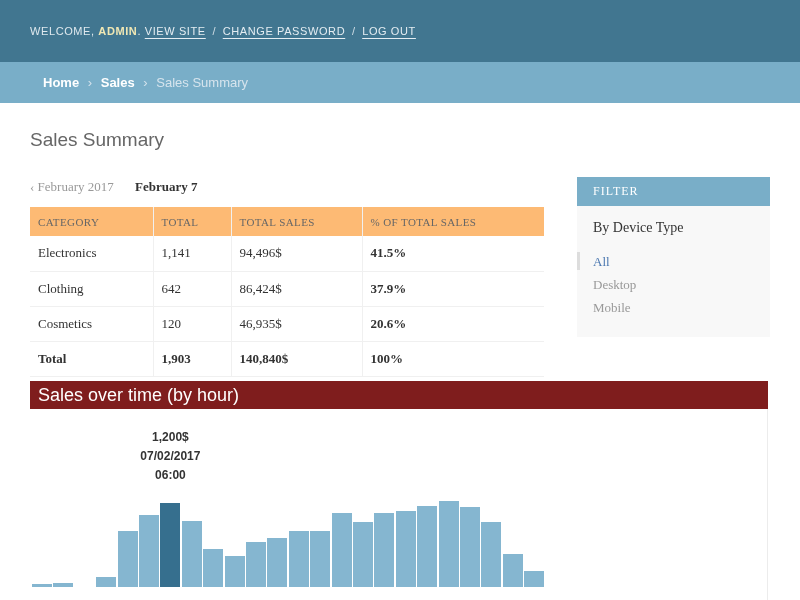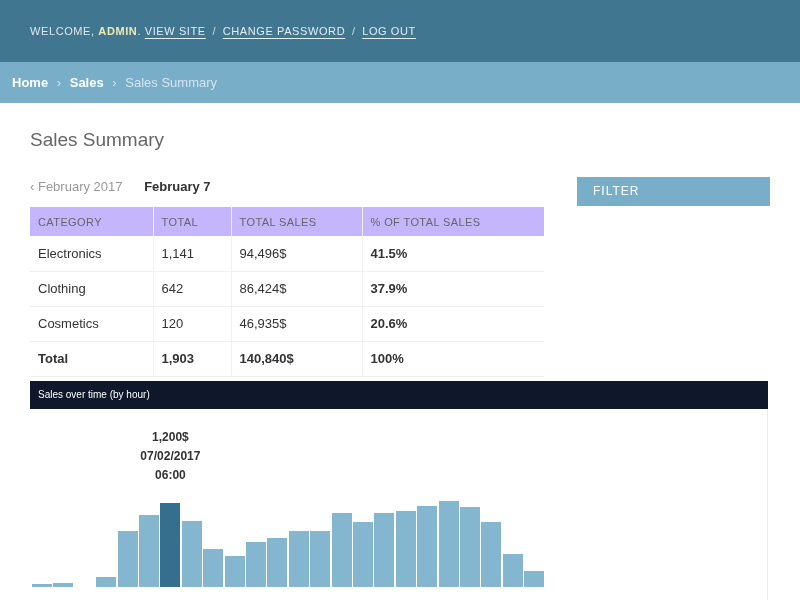--- a/index.html
+++ b/index.html
@@ -12,41 +12,41 @@
   .brand { color: #f5dd5d; font-size: 22px; font-weight: 400; letter-spacing: 0.2px; }
   .user-tools { font-size: 11px; color: #dfe9ee; letter-spacing: 0.6px;
     text-transform: uppercase; white-space: nowrap; }
   .user-tools .username { font-weight: 700; color: #f0e8b4; }
   .user-tools a.tool-link { color: #e4edf2; text-decoration: underline;
     text-underline-offset: 3px; cursor: pointer; }
   .user-tools .sep { color: #cfdde5; padding: 0 3px; }
 
   
   .breadcrumbs { height: 41px; background: #79aec8; color: #fff;
-    line-height: 41px; padding: 0 12px; font-size: 13px; }
+    line-height: 41px; padding: 0 43px; font-size: 13px; }
   .breadcrumbs a.crumb { color: #fff; font-weight: 700; text-decoration: none; cursor: pointer; }
   .breadcrumbs .crumb-sep { color: #d3e2ec; padding: 0 5px; }
   .breadcrumbs .crumb-current { color: #d6e4ed; }
 
   
   .content { padding: 0 30px; }
   h1.page-title { margin-top: 26px; font-size: 19px; font-weight: 400; color: #666; }
 
-  .main-row { display: flex; margin-top: 26px; }
+  .main-row { display: flex; margin-top: 26px; font-family: Liberation Serif, serif; }
   .left-col { width: 514px; }
   .right-col { width: 193px; margin-left: auto; }
 
   
   .date-nav { height: 30px; padding-top: 2px; font-size: 13px; }
   .date-nav a.prev-month { color: #999; text-decoration: none; cursor: pointer; }
   .date-nav .current-day { font-weight: 700; color: #333; margin-left: 18px; }
 
   
   table.summary { width: 514px; border-collapse: collapse; font-size: 13px; color: #333; }
-  table.summary th { background: #c4b5fd; color: #666; font-size: 11px;
+  table.summary th { background: #fdba74; color: #666; font-size: 11px;
     font-weight: 400; text-transform: uppercase; letter-spacing: 0.4px;
     text-align: left; height: 29px; padding: 0 10px 0 8px; }
   table.summary td { height: 35px; padding: 0 10px 0 8px;
     border-bottom: 1px solid #f0f0f0; }
   table.summary th + th, table.summary td + td { border-left: 1px solid #f0f0f0; }
   table.summary .col-0 { width: 123px; } table.summary .col-1 { width: 78px; }
   table.summary .col-2 { width: 131px; } table.summary .col-3 { width: 182px; }
   table.summary td.pct { font-weight: 700; }
   table.summary tr.total-row td { font-weight: 700; border-top: 1px solid #ddd; }
 
@@ -57,22 +57,22 @@
   .filter-body { background: #f8f8f8; padding: 14px 16px 18px 16px; position: relative; }
   .filter-group-title { font-size: 14px; color: #333; margin-bottom: 14px; }
   .filter-option { position: relative; font-size: 13px; line-height: 23px;
     color: #999; cursor: pointer; }
   .filter-option.selected { color: #4a77b0; }
   .filter-option.selected::before { content: ""; position: absolute; left: -16px;
     top: 2px; width: 3px; height: 18px; background: #ddd; }
 
   
   .chart-module { margin-top: 4px; width: 738px; }
-  .chart-header { height: 28px; line-height: 28px; background: #0f172a; color: #fff;
-    font-size: 10px; padding: 0 8px; }
+  .chart-header { height: 28px; line-height: 28px; background: #7f1d1d; color: #fff;
+    font-size: 18px; padding: 0 8px; }
   .chart-area { position: relative; height: 191px; border-right: 1px solid #ececec; }
   .bar { position: absolute; bottom: 13px; width: 20px; background: #85b6d0; cursor: pointer; }
   .bar.hl { background: #366f8e; }
   .chart-tooltip { position: absolute; transform: translateX(-50%);
     text-align: center; font-size: 12px; font-weight: 700; color: #333;
     line-height: 19px; white-space: nowrap; }
 </style>
 </head>
 <body>
 
@@ -139,20 +139,28 @@
               <td class="col-2">140,840$</td>
               <td class="col-3 pct">100%</td>
             </tr>
           </tbody>
       </table>
     </div>
 
     <div class="right-col">
       <div class="filter-panel">
         <div class="filter-header">FILTER</div>
+        <div class="filter-body">
+          <div class="filter-group-title">By Device Type</div>
+          <div id="filter-options">
+              <div class="filter-option selected">All</div>
+              <div class="filter-option">Desktop</div>
+              <div class="filter-option">Mobile</div>
+            </div>
+        </div>
       </div>
     </div>
   </div>
 
   <div class="chart-module">
     <div class="chart-header">Sales over time (by hour)</div>
     <div class="chart-area" id="chart-area">
         <div class="bar" style="left: 2px; height: 3px; background: rgb(133, 182, 208);"></div>
         <div class="bar" style="left: 23.4px; height: 4px; background: rgb(133, 182, 208);"></div>
         <div class="bar" style="left: 44.8px; height: 0px; background: rgb(133, 182, 208);"></div>

